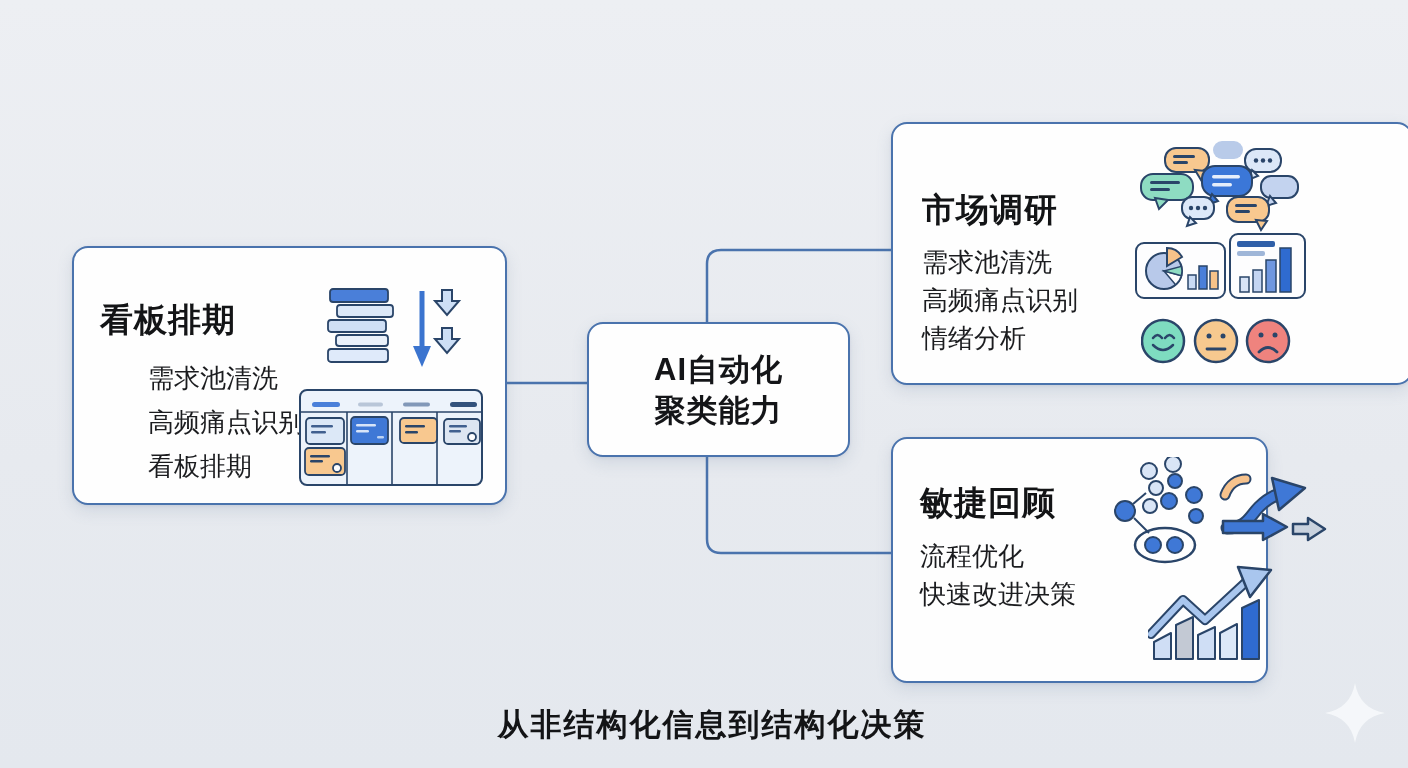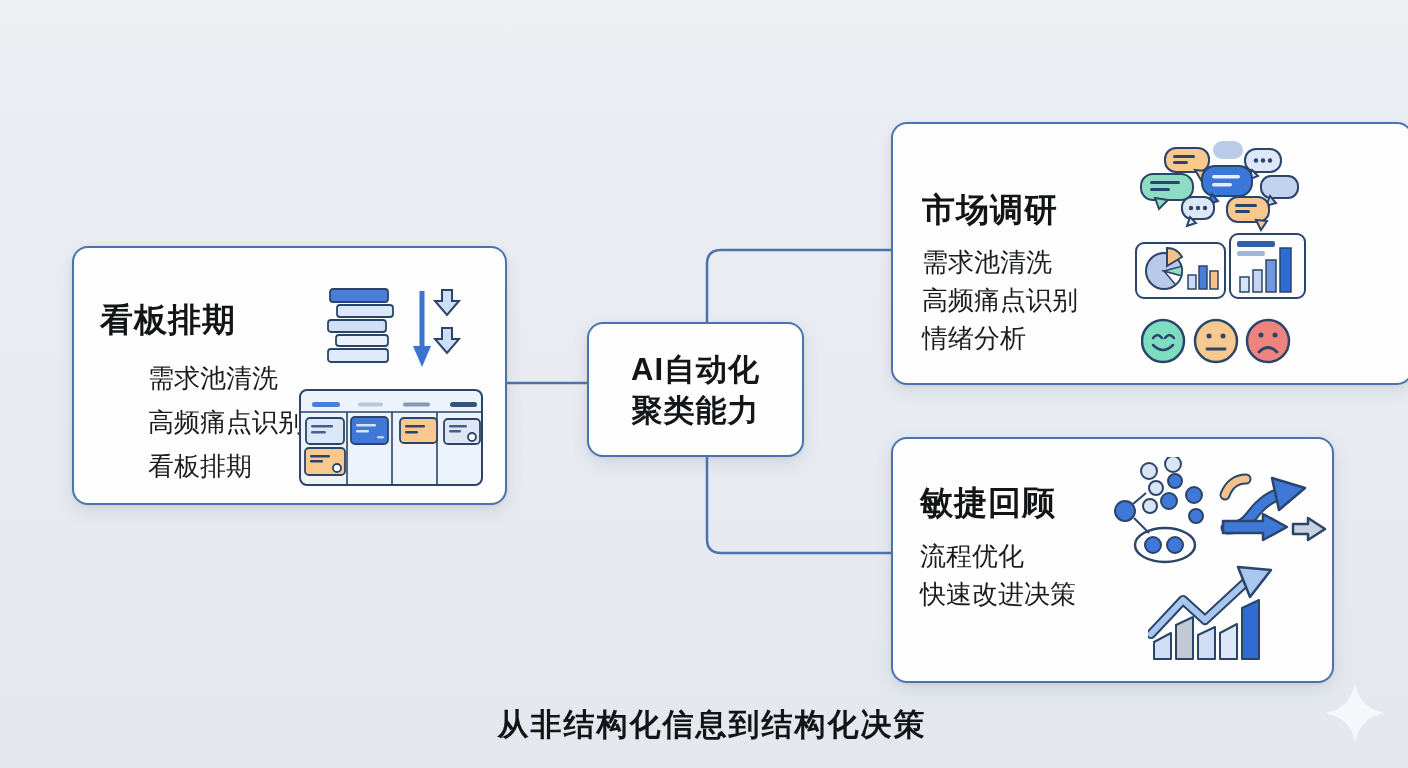--- a/index.html
+++ b/index.html
@@ -42,27 +42,27 @@
     font-size: 26px;
     font-weight: 500;
     color: #1b1c1f;
     white-space: nowrap;
   }
   .items-wide li { line-height: 44px; }
   .items-tight li { line-height: 38px; }
 
   .card-product { left: 72px; top: 246px; width: 435px; height: 259px; }
   .card-center  {
-    left: 587px; top: 322px; width: 217px; height: 135px;
+    left: 587px; top: 322px; width: 263px; height: 135px;
     display: flex; flex-direction: column; align-items: center; justify-content: center;
     font-size: 31px; font-weight: 700; line-height: 41px; letter-spacing: 1px;
     text-align: center;
   }
   .card-market  { left: 891px; top: 122px; width: 522px; height: 263px; }
-  .card-retro   { left: 891px; top: 437px; width: 443px; height: 246px; }
+  .card-retro   { left: 891px; top: 437px; width: 377px; height: 246px; }
 
   .abs { position: absolute; }
 
   .caption {
     position: absolute;
     left: 16px; right: 0; top: 704px;
     text-align: center;
     font-size: 31px;
     font-weight: 700;
     letter-spacing: 2px;

